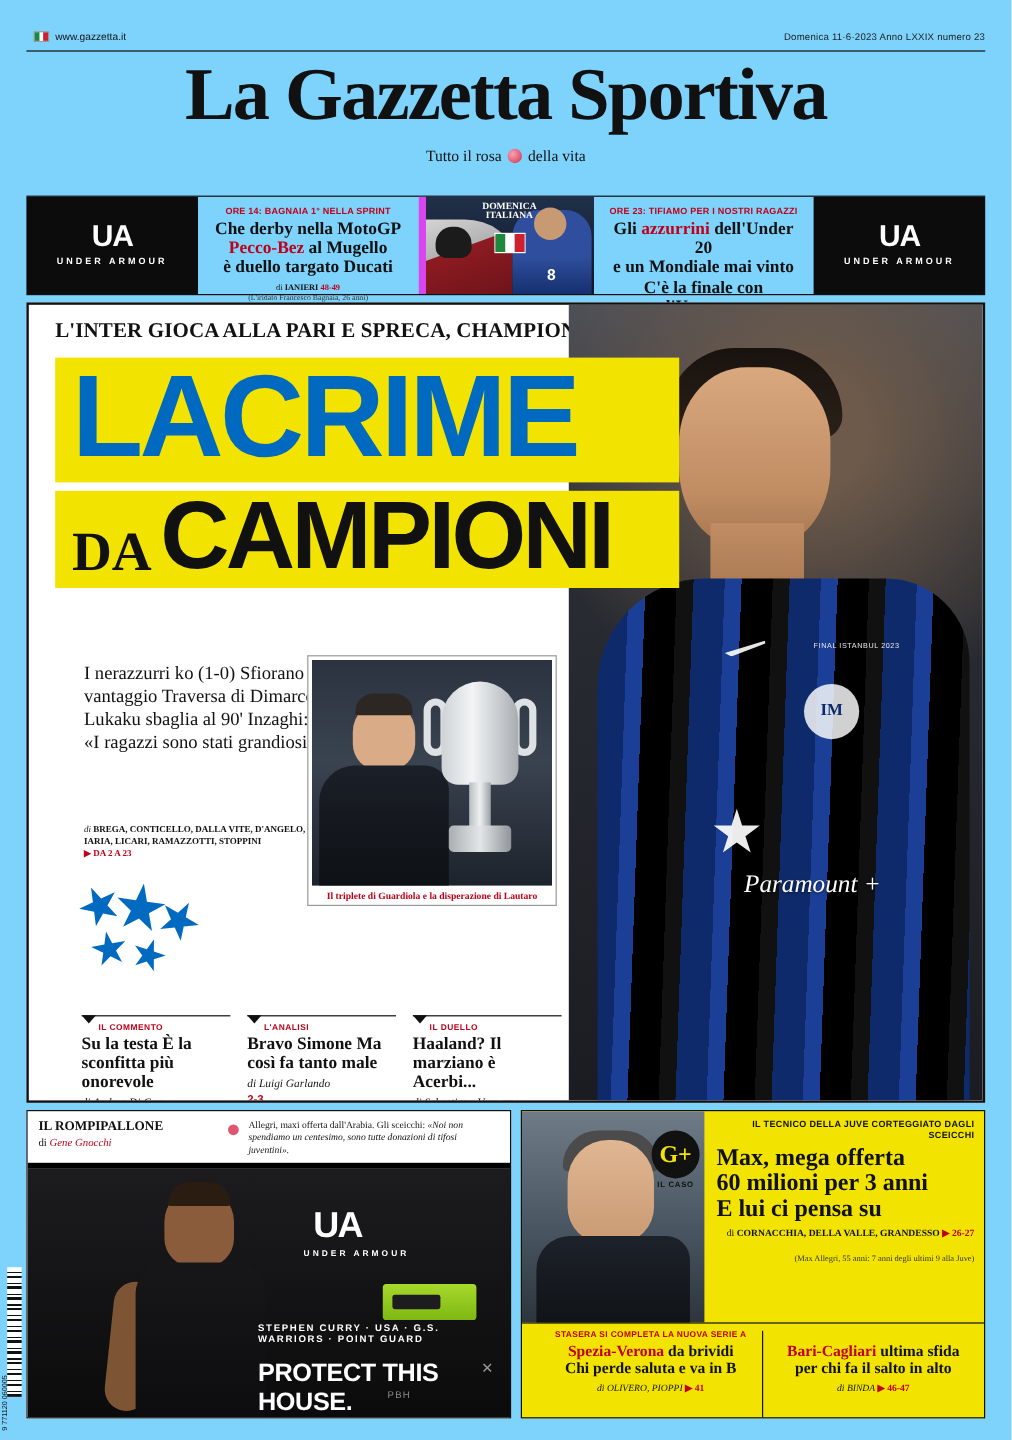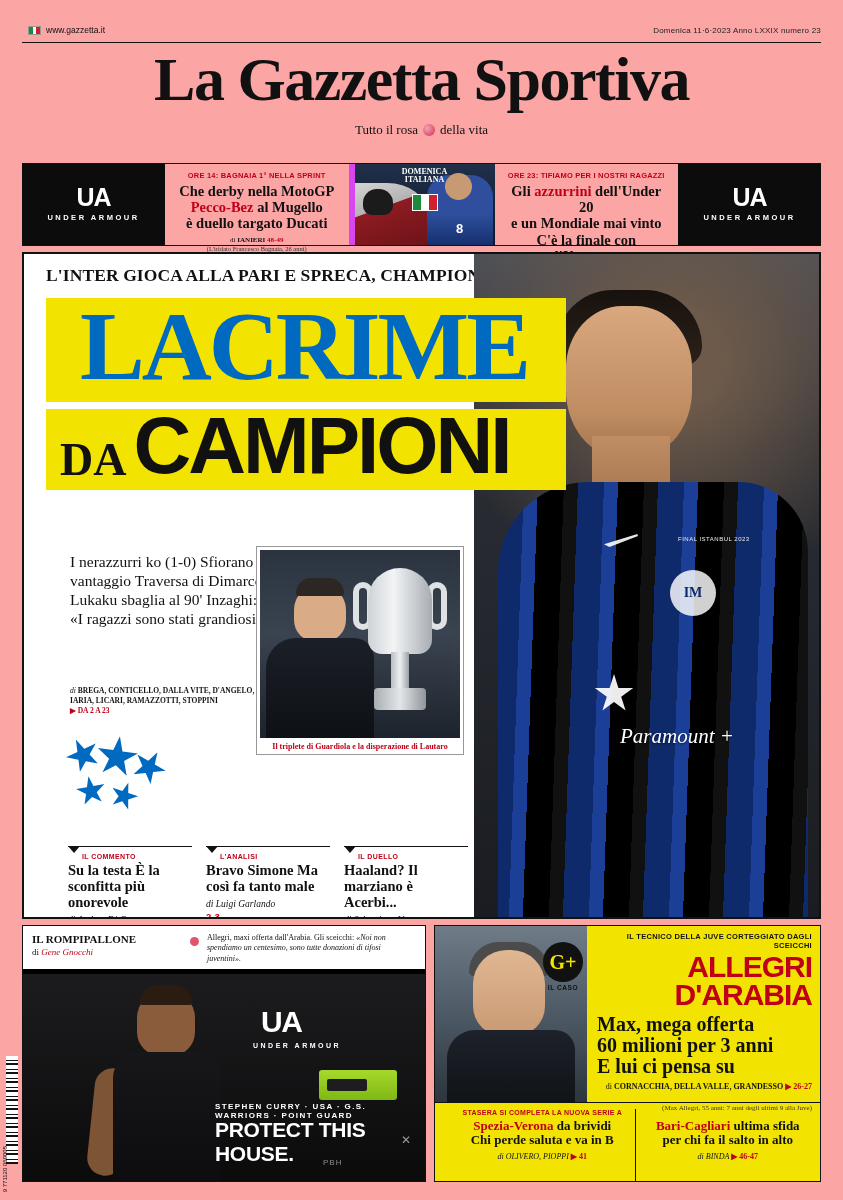--- a/index.html
+++ b/index.html
@@ -5,21 +5,21 @@
   * { box-sizing: border-box; margin: 0; padding: 0; }
   html, body { background: #f7dfe3; }
   body {
     width: 843px; height: 1200px;
     font-family: "Liberation Sans", sans-serif;
     position: relative;
     overflow: hidden;
   }
   .page {
     width: 843px; height: 1200px;
-    background: #fca5a5;
+    background: #7dd3fc;
     position: relative;
   }
 
   
   .topbar {
     position: absolute; top: 22px; left: 28px; right: 22px;
     height: 16px;
     display: flex; align-items: center; justify-content: space-between;
   }
   .site {
@@ -199,23 +199,23 @@
     clip-path: polygon(0% 78%, 98% 0%, 100% 16%, 16% 100%);
   }
 
   .headline-wrap { position: absolute; left: 22px; top: 44px; width: 520px; }
   .lacrime {
     background: #f2e400; display: inline-block;
     padding: 2px 14px 8px 14px;
     width: 520px;
   }
   .lacrime span {
-    font-family: Liberation Serif, serif;
+    font-family: Liberation Sans, sans-serif;
     font-weight: 700; font-size: 97px; line-height: .97;
-    color: #0069c0; letter-spacing: -3px; display: block; margin-left: 20px;
+    color: #0069c0; letter-spacing: -3px; display: block;
   }
   .campioni {
     background: #f2e400; display: block; margin-top: 7px;
     width: 520px; padding: 3px 10px 9px 14px;
     display: flex; align-items: flex-end; gap: 7px;
   }
   .campioni .da {
     font-family: "Liberation Serif", serif; font-weight: 700;
     font-size: 46px; color: #111; line-height: .88;
   }
@@ -396,21 +396,21 @@
   }
   .ua-ad .green:after {
     content: ""; position: absolute; left: 8px; top: 9px; width: 40px; height: 12px;
     background: #1d1d1f; border-radius: 2px;
   }
   .ua-ad .curry-line {
     position: absolute; left: 192px; top: 128px; color: #fff; font-size: 8px;
     letter-spacing: 1.4px; font-weight: 700;
   }
   .ua-ad .protect {
-    position: absolute; left: 192px; top: 144px; color: #fff;
+    position: absolute; left: 192px; top: 159px; color: #fff;
     font-size: 21px; font-weight: 700; letter-spacing: -.3px;
   }
   .ua-ad .pbh {
     position: absolute; left: 300px; bottom: 14px; color: #8b8b8b;
     font-size: 8px; letter-spacing: 1px;
   }
   .ua-ad .xmark {
     position: absolute; right: 14px; bottom: 34px; color: #9a9a9a; font-size: 12px;
   }
 
@@ -704,24 +704,20 @@
           <div class="hair"></div>
           <div class="head"></div>
           <div class="body"></div>
         </div>
         <div class="br-head">
           <div class="gplus">
             <div class="circle">G+</div>
             <div class="lbl">IL CASO</div>
           </div>
           <div class="br-kicker">IL TECNICO DELLA JUVE CORTEGGIATO DAGLI SCEICCHI</div>
-          <div class="allegri-title">
-            <div>ALLEGRI</div>
-            <div>D'ARABIA</div>
-          </div>
           <div class="allegri-sub">
             <div>Max, mega offerta</div>
             <div>60 milioni per 3 anni</div>
             <div>E lui ci pensa su</div>
           </div>
           <div class="allegri-credit">
             <span>di</span>
             <b>CORNACCHIA, DELLA VALLE, GRANDESSO</b>
             <span class="pgn">▶ <span>26-27</span></span>
           </div>

